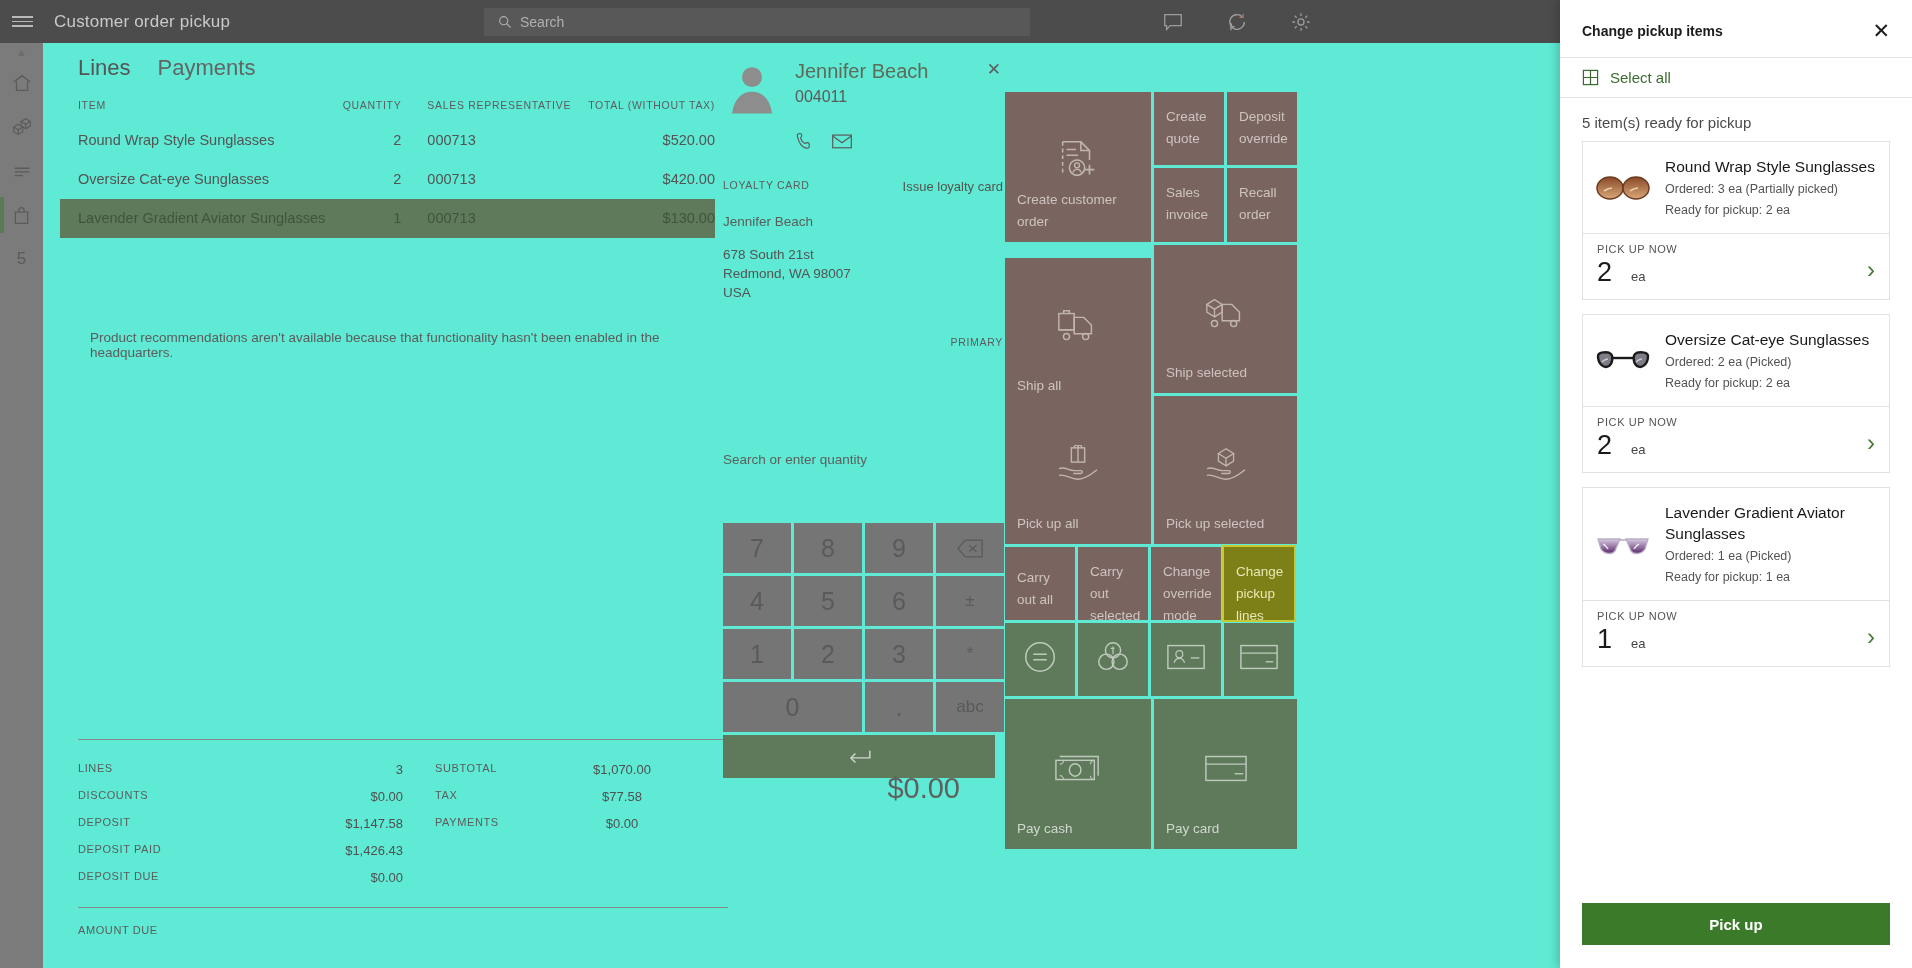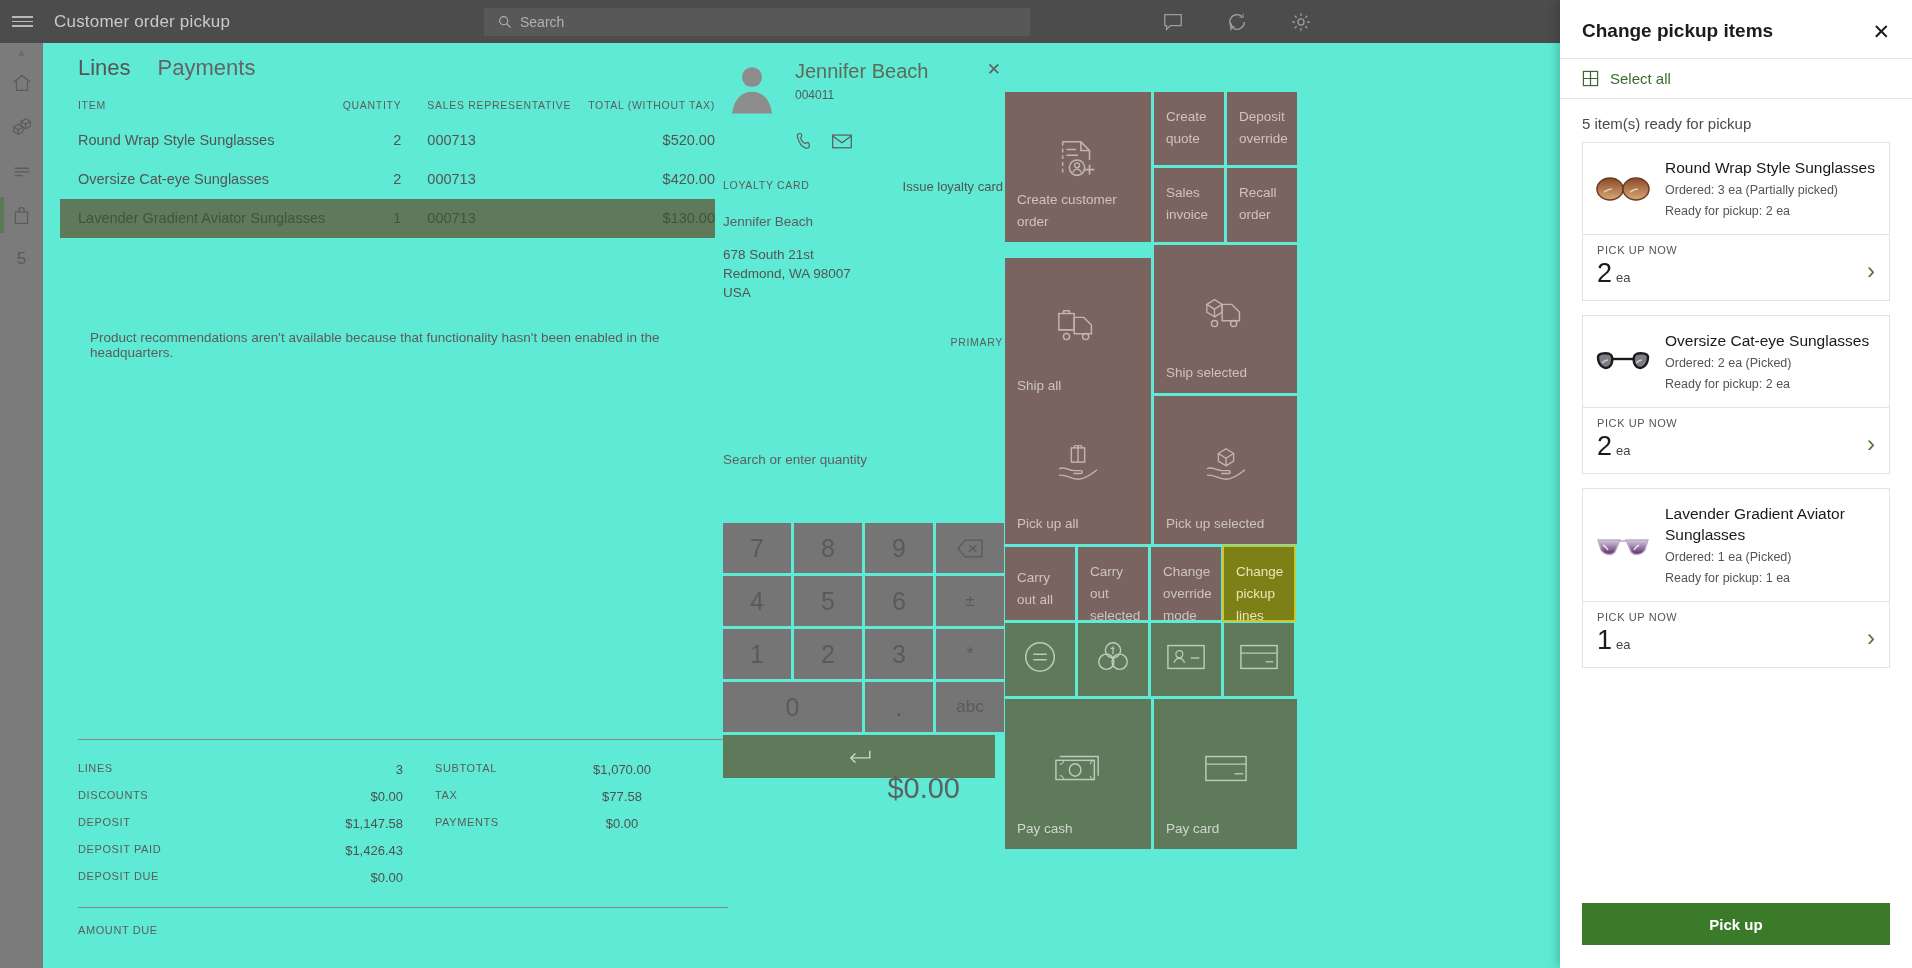--- a/index.html
+++ b/index.html
@@ -74,21 +74,21 @@
   #amountdue .lbl { font-size:11px; letter-spacing:.6px; color:#5c5c5c; }
 
   
   #centercol { position:absolute; left:680px; top:0; width:280px; bottom:0; }
   #custcard { position:relative; padding:16px 0 0 0; }
   #custclose { position:absolute; right:2px; top:16px; font-size:17px;
     color:#606060; cursor:pointer; }
   #custhead { display:flex; align-items:flex-start; gap:14px; }
   #avatar { width:58px; height:58px; }
   #custname { font-size:20px; color:#5d6b59; line-height:24px; }
-  #custid { font-size:12px; color:#5a5a5a; margin-top:5px; }
+  #custid { font-size:16px; color:#5a5a5a; margin-top:5px; }
   #custcontact { display:flex; gap:16px; margin:14px 0 0 72px; }
   #loyalty { display:flex; justify-content:space-between; margin-top:28px;
     font-size:10.5px; letter-spacing:.7px; color:#5c5c5c; }
   #loyalty .link { font-size:13px; letter-spacing:0; color:#55554f;
     cursor:pointer; }
   #loyname { font-size:13.5px; color:#5c5c5c; margin-top:20px; }
   #addr { font-size:13.5px; color:#545454; line-height:19px; margin-top:16px; }
   #primary { text-align:right; font-size:10.5px; letter-spacing:.7px;
     color:#5c5c5c; margin-top:34px; }
 
@@ -113,37 +113,37 @@
     opacity:.85; }
   .tile.green { background:#5f7a5b; color:#cfd8ce; }
   .tile.hl { background:#7d7f17; outline:2px solid #c6c932; color:#e8e8b4; }
   .tile.labelonly .tl { top:14px; bottom:auto; }
 
   
   #flyout { position:absolute; right:0; top:0; width:352px; height:968px;
     background:#fff; box-shadow:-2px 0 10px rgba(0,0,0,.22); }
   #flyhead { display:flex; align-items:center; justify-content:space-between;
     padding:20px 22px 16px 22px; }
-  #flytitle { font-size:19px; font-weight:bold; color:#1b1b1b; }
+  #flytitle { font-size:14px; font-weight:bold; color:#1b1b1b; }
   #flyclose { font-size:21px; color:#1b1b1b; cursor:pointer; line-height:1; }
   #selectall { display:flex; align-items:center; gap:11px; padding:11px 22px;
     border-top:1px solid #e6e6e6; border-bottom:1px solid #e6e6e6;
     color:#3b6b2f; font-size:15px; cursor:pointer; }
   #readycount { padding:16px 22px 10px 22px; font-size:15px; color:#4a4a4a; }
   .pcard { margin:0 22px 14px 22px; border:1px solid #e2e2e2; }
   .pctop { display:flex; gap:12px; padding:14px 12px 14px 10px; }
   .pcthumb { width:60px; flex:0 0 60px; display:flex; align-items:center;
     justify-content:center; }
   .pcname { font-size:15.5px; color:#191919; line-height:21px; }
   .pcmeta { font-size:12.5px; color:#545454; margin-top:4px; line-height:17px; }
   .pcbot { border-top:1px solid #e2e2e2; padding:9px 14px 11px 14px;
     position:relative; cursor:pointer; }
   .pclabel { font-size:11px; letter-spacing:.6px; color:#555; }
   .pcqty { font-size:27px; color:#1b1b1b; margin-top:2px; }
-  .pcqty small { font-size:13px; color:#444; margin-left:4px; }
+  .pcqty small { font-size:13px; color:#444; margin-left:19px; }
   .pcchev { position:absolute; right:14px; top:50%; transform:translateY(-38%);
     color:#4a7a35; font-size:24px; font-weight:300; }
   #pickupbtn { position:absolute; left:22px; right:22px; bottom:23px;
     height:42px; background:#3a7a28; color:#fff; font-size:15px;
     font-weight:bold; display:flex; align-items:center; justify-content:center;
     cursor:pointer; }
 </style>
 </head>
 <body>
 

